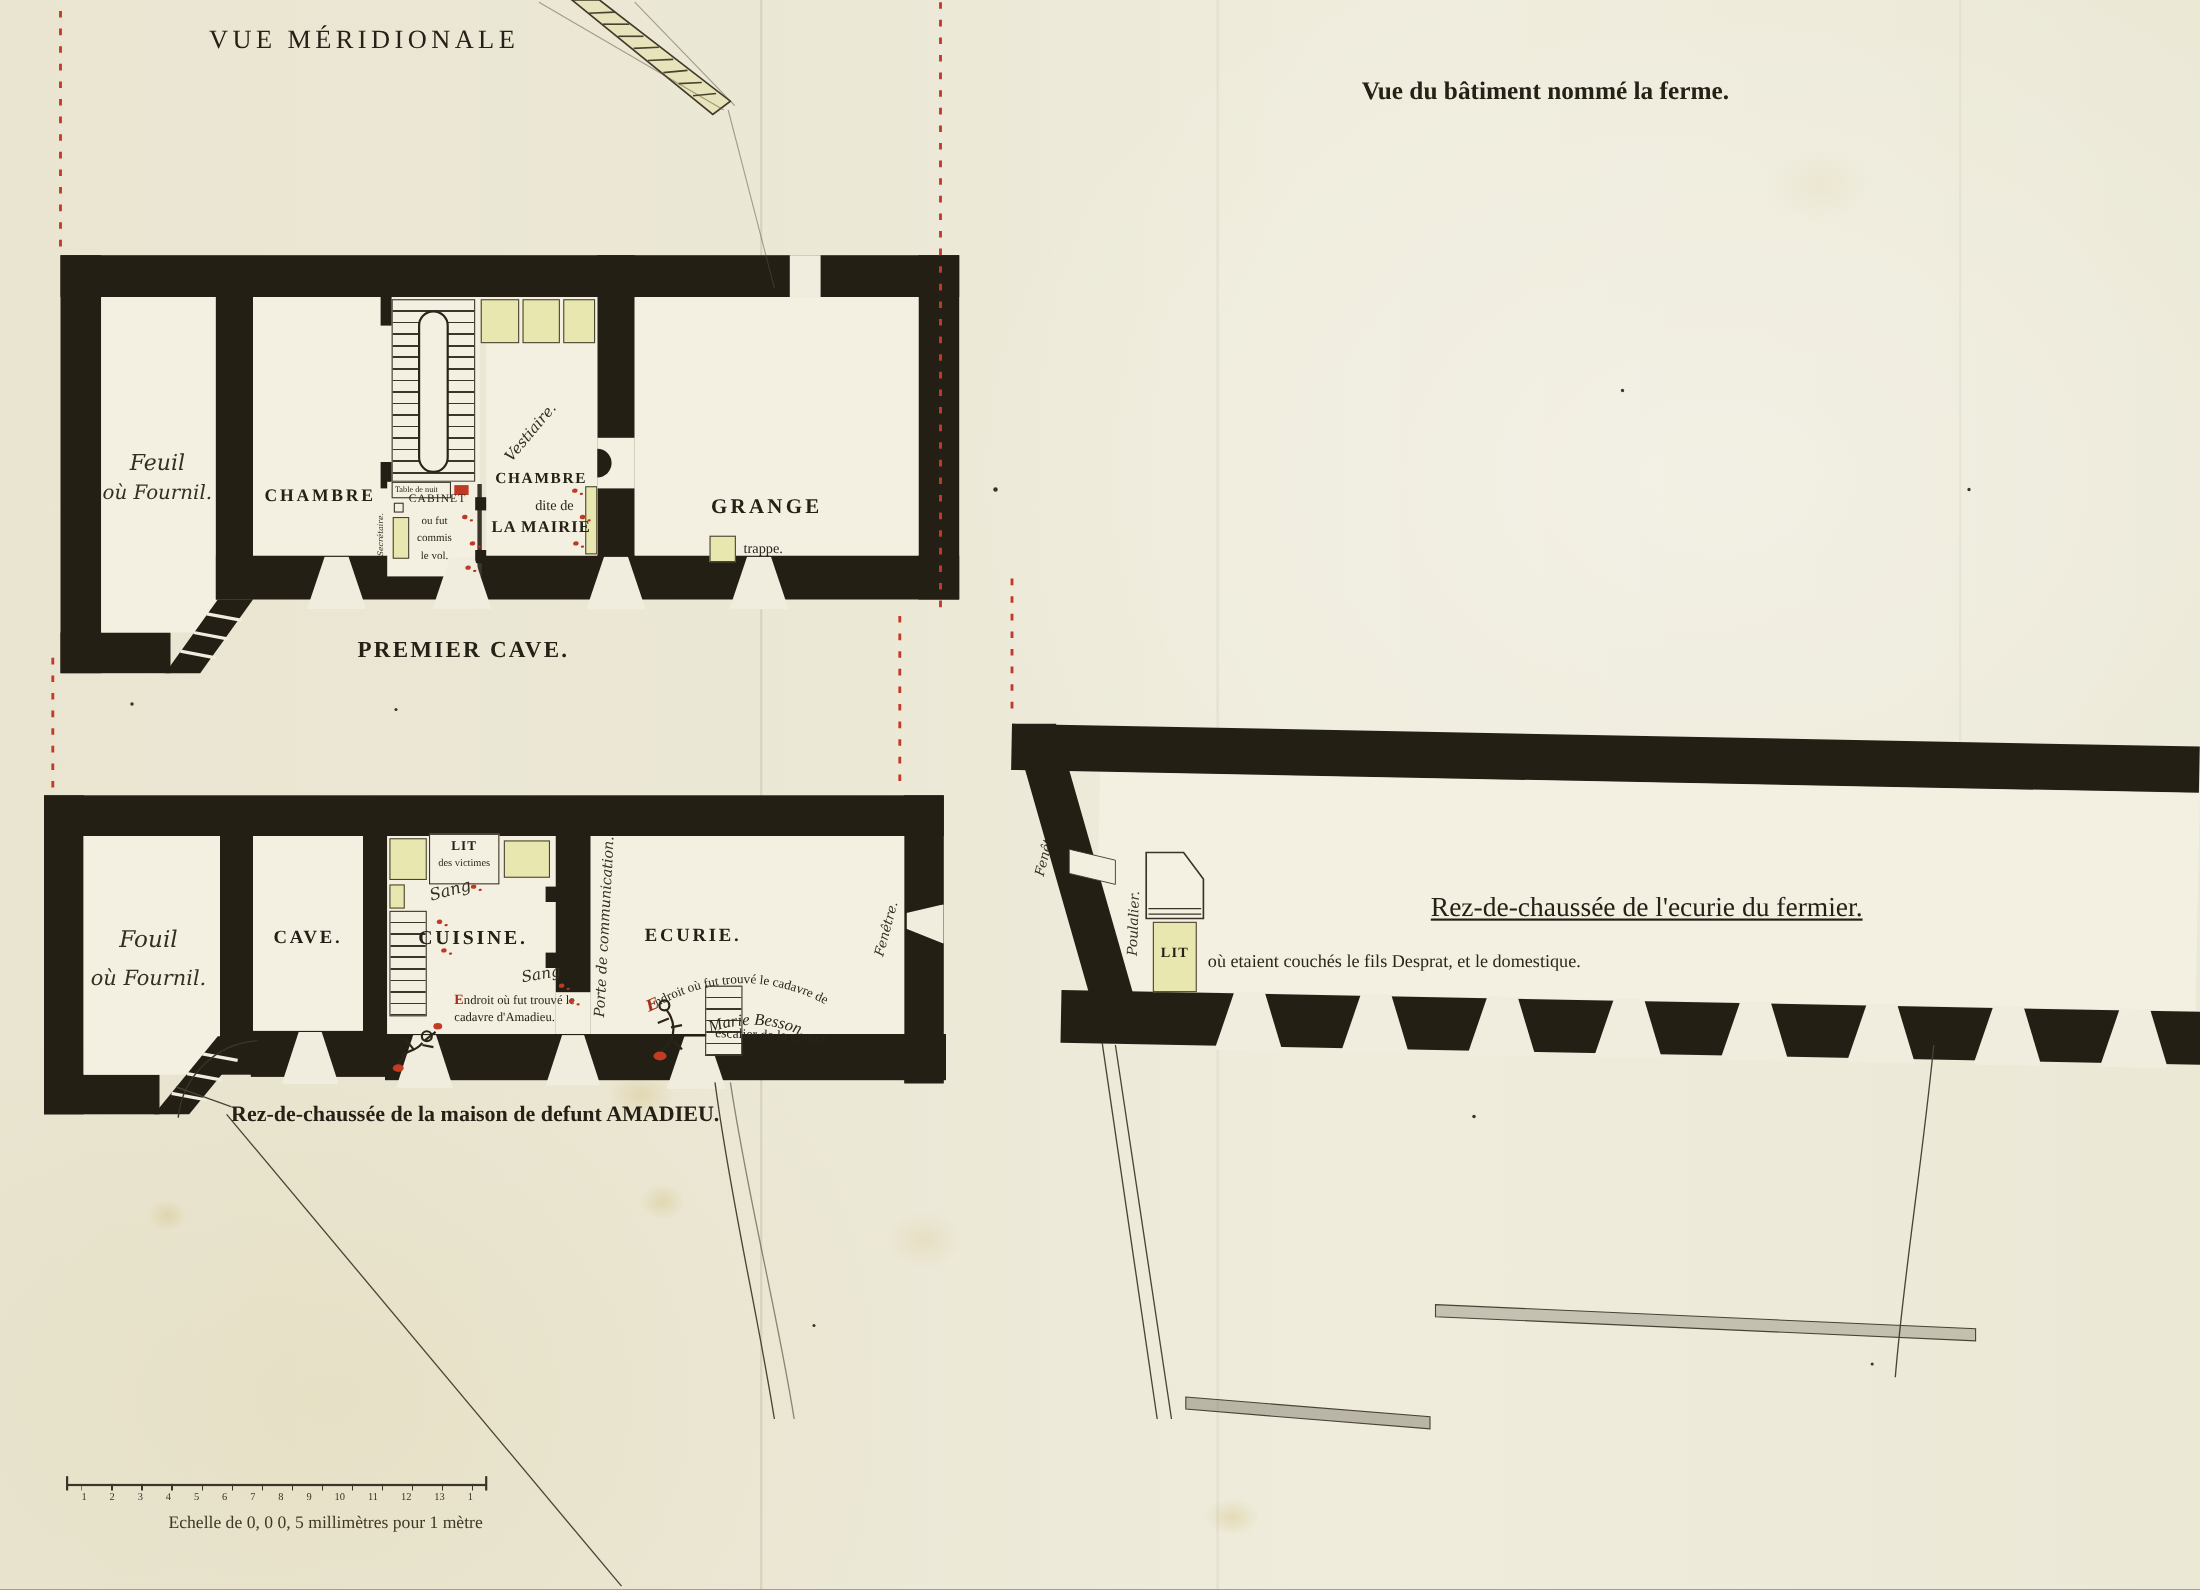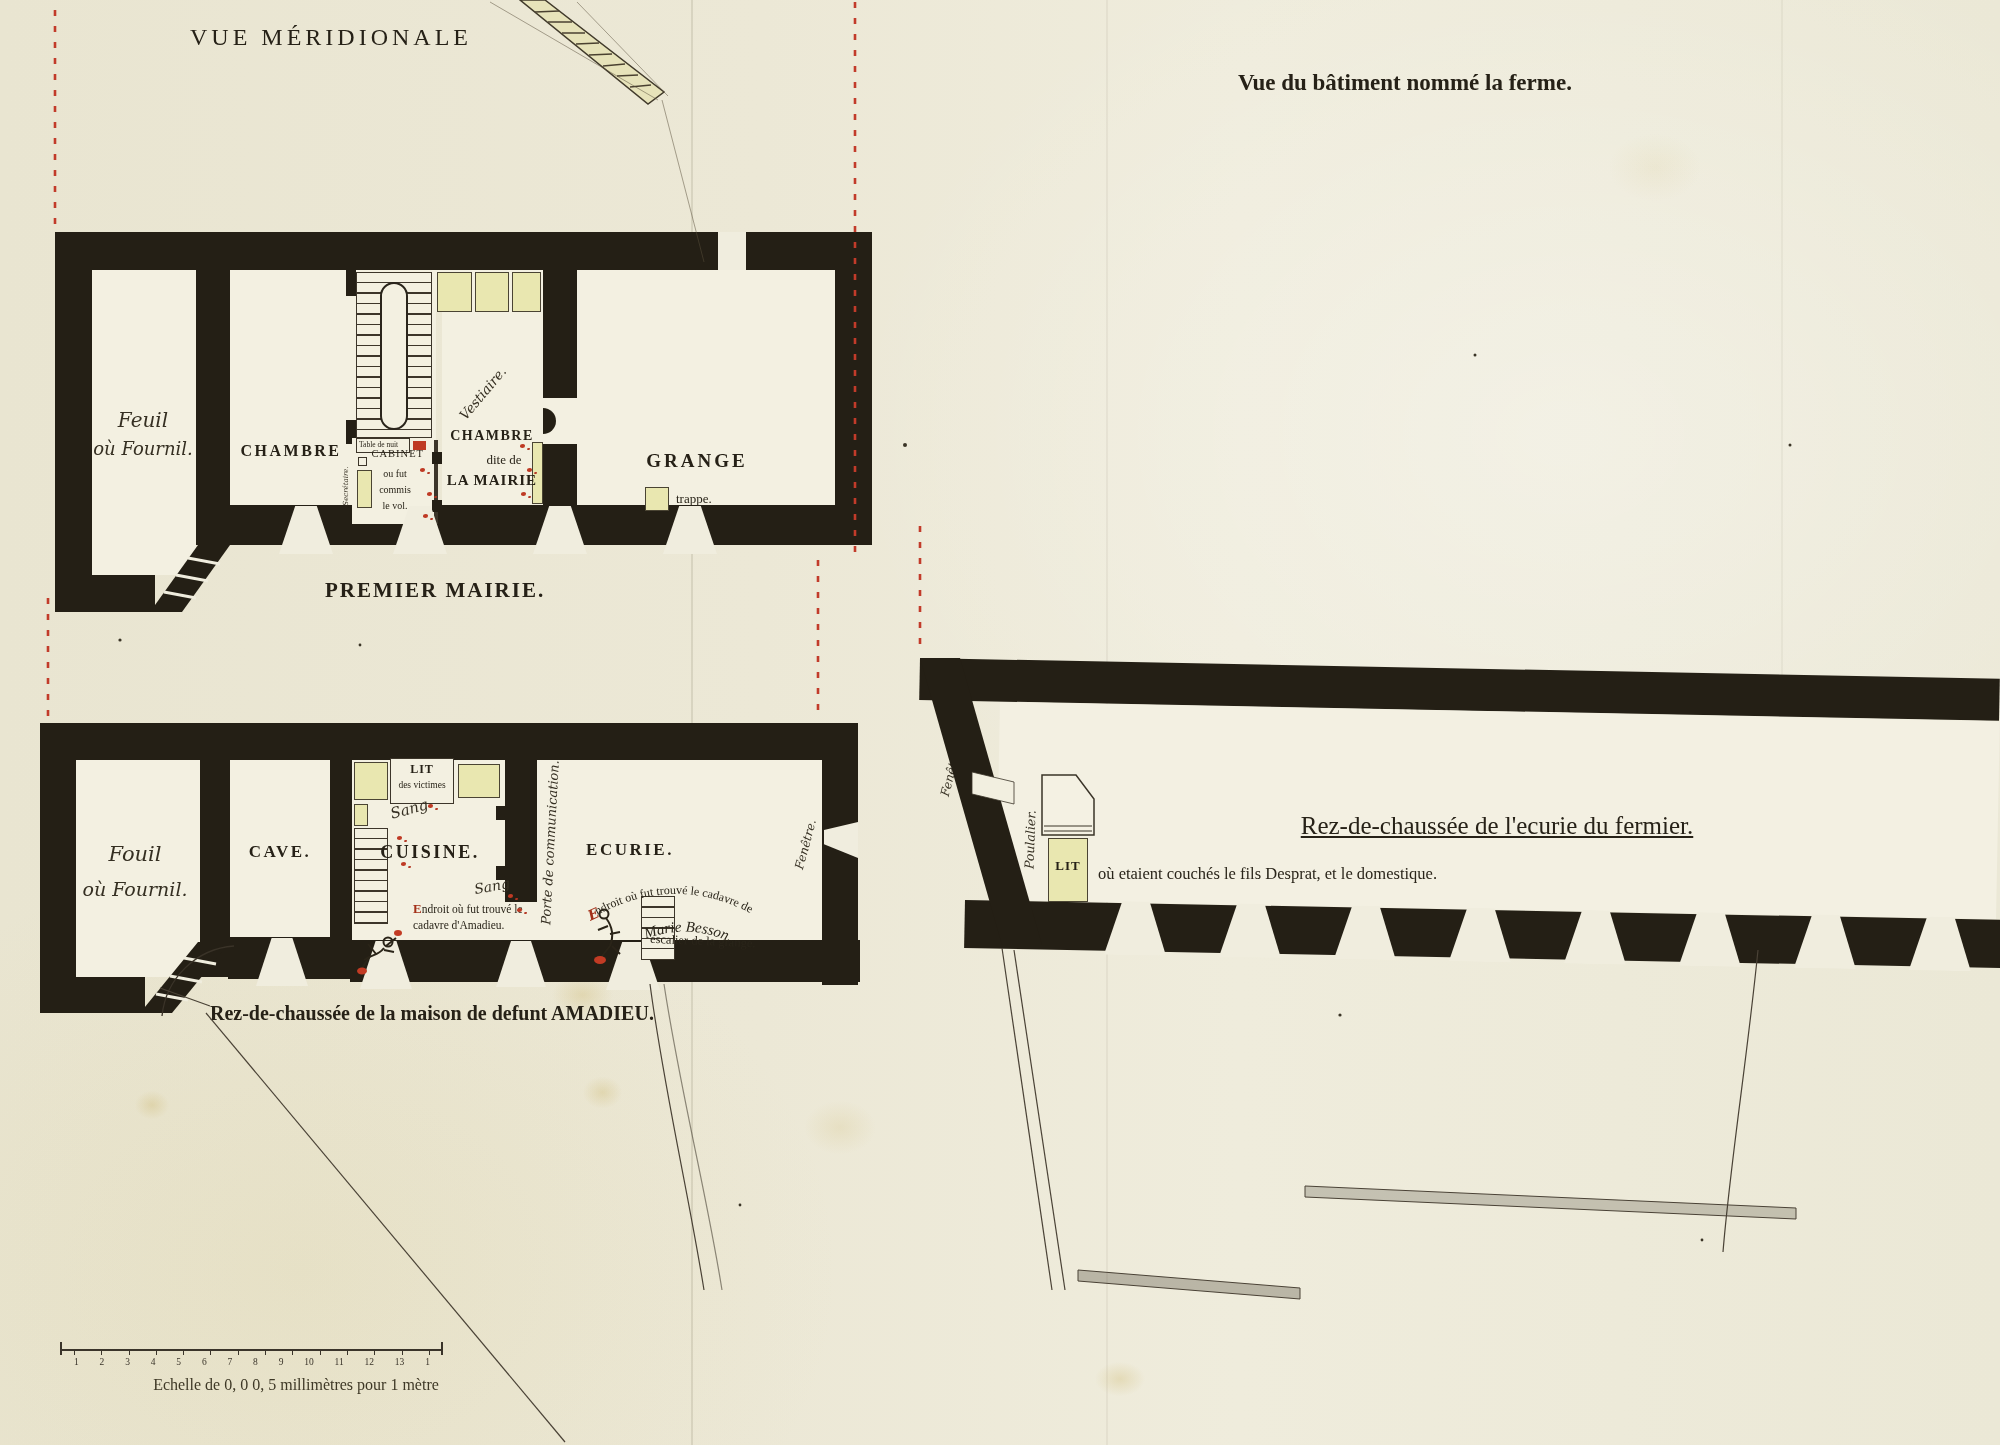--- a/index.html
+++ b/index.html
@@ -97,21 +97,21 @@
   <div class="psmall" style="left:676px;top:491px;font-size:13px;">trappe.</div>
 
   <div class="script" style="left:95px;top:408px;width:96px;text-align:center;font-size:20px;">Feuil</div>
   <div class="script" style="left:83px;top:438px;width:120px;text-align:center;font-size:18px;">où Fournil.</div>
   <div class="rlabel" style="left:230px;top:442px;width:122px;text-align:center;font-size:16px;">CHAMBRE</div>
   <div class="script" style="left:440px;top:385px;width:85px;text-align:center;font-size:13.5px;transform:rotate(-50deg);">Vestiaire.</div>
   <div class="rlabel" style="left:442px;top:428px;width:100px;text-align:center;font-size:14px;letter-spacing:1.5px;">CHAMBRE</div>
   <div class="psmall" style="left:442px;top:452px;width:124px;text-align:center;font-size:13px;">dite de</div>
   <div class="rlabel" style="left:442px;top:472px;width:100px;text-align:center;font-size:15px;letter-spacing:1px;">LA MAIRIE</div>
   <div class="rlabel" style="left:577px;top:450px;width:240px;text-align:center;font-size:19px;letter-spacing:3px;">GRANGE</div>
-  <div class="ptitle" style="left:325px;top:578px;font-size:21px;font-weight:700;letter-spacing:2px;">PREMIER MAIRIE.</div>
+  <div class="ptitle" style="left:325px;top:578px;font-size:21px;font-weight:700;letter-spacing:2px;">PREMIER CAVE.</div>
 
   <div class="blood" style="left:520px;top:444px;"></div>
   <div class="blood" style="left:527px;top:468px;"></div>
   <div class="blood" style="left:521px;top:492px;"></div>
   <div class="blood" style="left:420px;top:468px;"></div>
   <div class="blood" style="left:427px;top:492px;"></div>
   <div class="blood" style="left:423px;top:514px;"></div>
 
   <div class="wall" style="left:40px;top:723px;width:818px;height:37px;"></div>
   <div class="wall" style="left:40px;top:723px;width:36px;height:290px;"></div>

